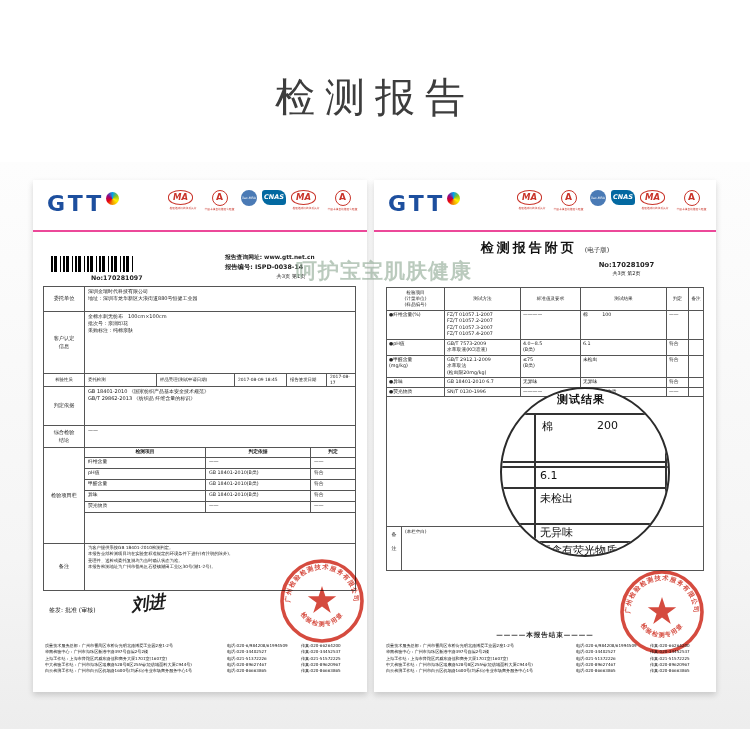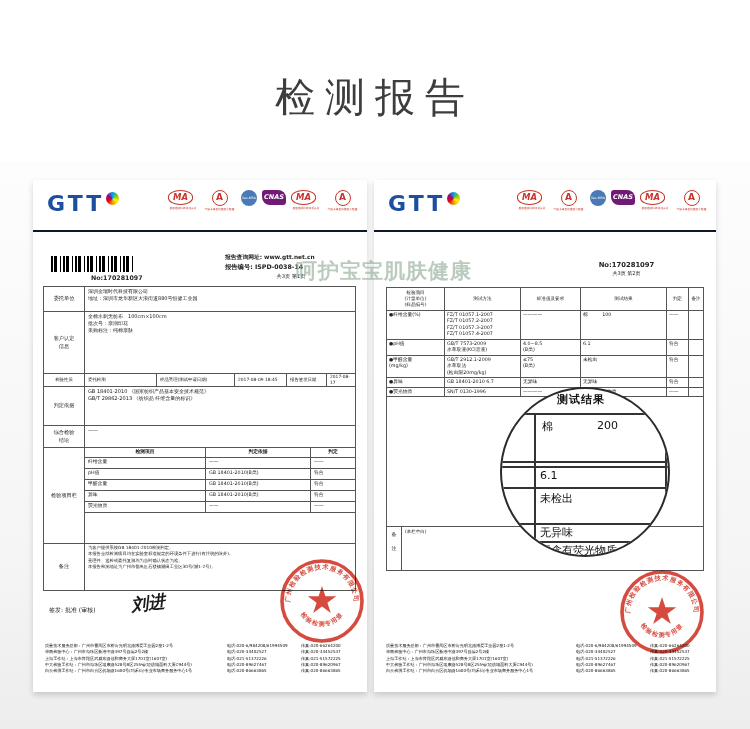--- a/index.html
+++ b/index.html
@@ -16,34 +16,34 @@
   .page { position:absolute; top:180px; height:512px; background:#fff;
     box-shadow:0 3px 6px rgba(0,0,0,.16); color:#222; }
   .page1 { left:33px; width:334px; }
   .page2 { left:374px; width:342px; }
 
   .watermark { position:absolute; left:296px; top:257px; z-index:6;
     font-size:21px; font-weight:bold; color:rgba(143,170,148,.62); letter-spacing:1px; white-space:nowrap; }
 
   
   .doc-header { position:absolute; left:0; top:0; width:100%; height:52px;
-    border-bottom:2px solid #0f172a;padding-left:29px; }
+    border-bottom:2px solid #ec4899;padding-left:29px; }
   .gtt-logo { position:absolute; left:14px; top:13px; display:flex; align-items:flex-start; }
   .gtt-text { font-size:22px; font-weight:bold; color:#1d4f9e; letter-spacing:3px; line-height:1; }
   .gtt-pinwheel { width:13px; height:13px; border-radius:50%; margin-left:2px; margin-top:-1px;
     background:conic-gradient(#00a0e9,#8fc31f,#fff100,#f39800,#e60012,#920783,#00a0e9); }
   .marks { position:absolute; right:8px; top:10px; display:flex; gap:5px; align-items:flex-start; }
   .mark { text-align:center; }
   .ma-badge { width:25px; height:15px; border:1.6px solid #c9342a; border-radius:50%/45%;
     color:#c9342a; font-weight:bold; font-size:8.5px; line-height:12px; font-style:italic; }
   .cal-badge { width:16px; height:16px; border:1.6px solid #c9342a; border-radius:50%;
     color:#c9342a; font-weight:bold; font-size:9px; line-height:13px; margin:0 auto; }
   .ilac-badge { width:16px; height:16px; border-radius:50%; background:#4a7ab5; color:#fff;
     font-size:3.2px; line-height:16px; margin:0 auto; }
-  .cnas-badge { width:24px; height:15px; background:#701a75; border-radius:3px 8px 3px 8px;
+  .cnas-badge { width:24px; height:15px; background:#0369a1; border-radius:3px 8px 3px 8px;
     color:#fff; font-style:italic; font-weight:bold; font-size:6.5px; line-height:15px; }
   .mark-cap { font-size:3px; color:#c9342a; margin-top:1px; white-space:nowrap; transform:scale(.9); }
 
   .doc-title-row { position:absolute; left:0; top:57px; width:100%; text-align:center; white-space:nowrap; }
   .doc-title { font-size:13px; font-weight:bold; letter-spacing:3px; color:#111; }
   .doc-title-suffix { font-size:6.5px; color:#333; margin-left:3px; }
 
   
   .info-block { position:absolute; right:10px; top:73px; width:132px; line-height:1.55; }
   .info-url { font-size:5.8px; font-weight:bold; }
@@ -317,20 +317,24 @@
           <div class="ma-badge">MA</div>
           <div class="mark-cap">检验检测机构资质认定</div>
         </div>
         <div class="mark">
           <div class="cal-badge">A</div>
           <div class="mark-cap">中国考核合格检验实验室</div>
         </div>
       </div>
     </div>
 
+    <div class="doc-title-row">
+      <span class="doc-title">检测报告附页</span>
+      <span class="doc-title-suffix">(电子版)</span>
+    </div>
 
     <div class="no-block">
       <div class="no-line">No:170281097</div>
       <div class="page-line">共3页 第2页</div>
     </div>
 
     <div class="rtable">
       <div class="rrow rhead">
         <div class="rcell rc0">检验项目
 (计量单位)
@@ -426,20 +430,21 @@
       <path id="arc2b" d="M 19,44 A 25,25 0 0 0 69,44" fill="none"></path>
       <text fill="#d23b2e" font-size="6.4" font-weight="bold" letter-spacing="1">
         <textPath href="#arc2t" startOffset="50%" text-anchor="middle">广州检验检测技术服务有限公司</textPath>
       </text>
       <text fill="#d23b2e" font-size="6.2" font-weight="bold" letter-spacing="1">
         <textPath href="#arc2b" startOffset="50%" text-anchor="middle">检验检测专用章</textPath>
       </text>
       <path d="M44 29 l3.4 10.3 h10.8 l-8.8 6.4 l3.4 10.3 l-8.8-6.4 l-8.8 6.4 l3.4-10.3 l-8.8-6.4 h10.8 z" fill="#d23b2e"></path>
     </svg>
 
+    <div class="end-line">————本报告结束————</div>
 
     <div class="footer">
       <div class="frow">
           <span class="faddr">质量技术服务总部：广州市番禺区市桥街光明北路博爱工业园2座1-2号</span>
           <span class="ftel">电话:020-6/984208/61994509</span>
           <span class="ffax">传真:020-66264200</span>
         </div>
         <div class="frow">
           <span class="faddr">华南检验中心：广州市海珠区新港中路397号自编2号2楼</span>
           <span class="ftel">电话:020-34402527</span>

